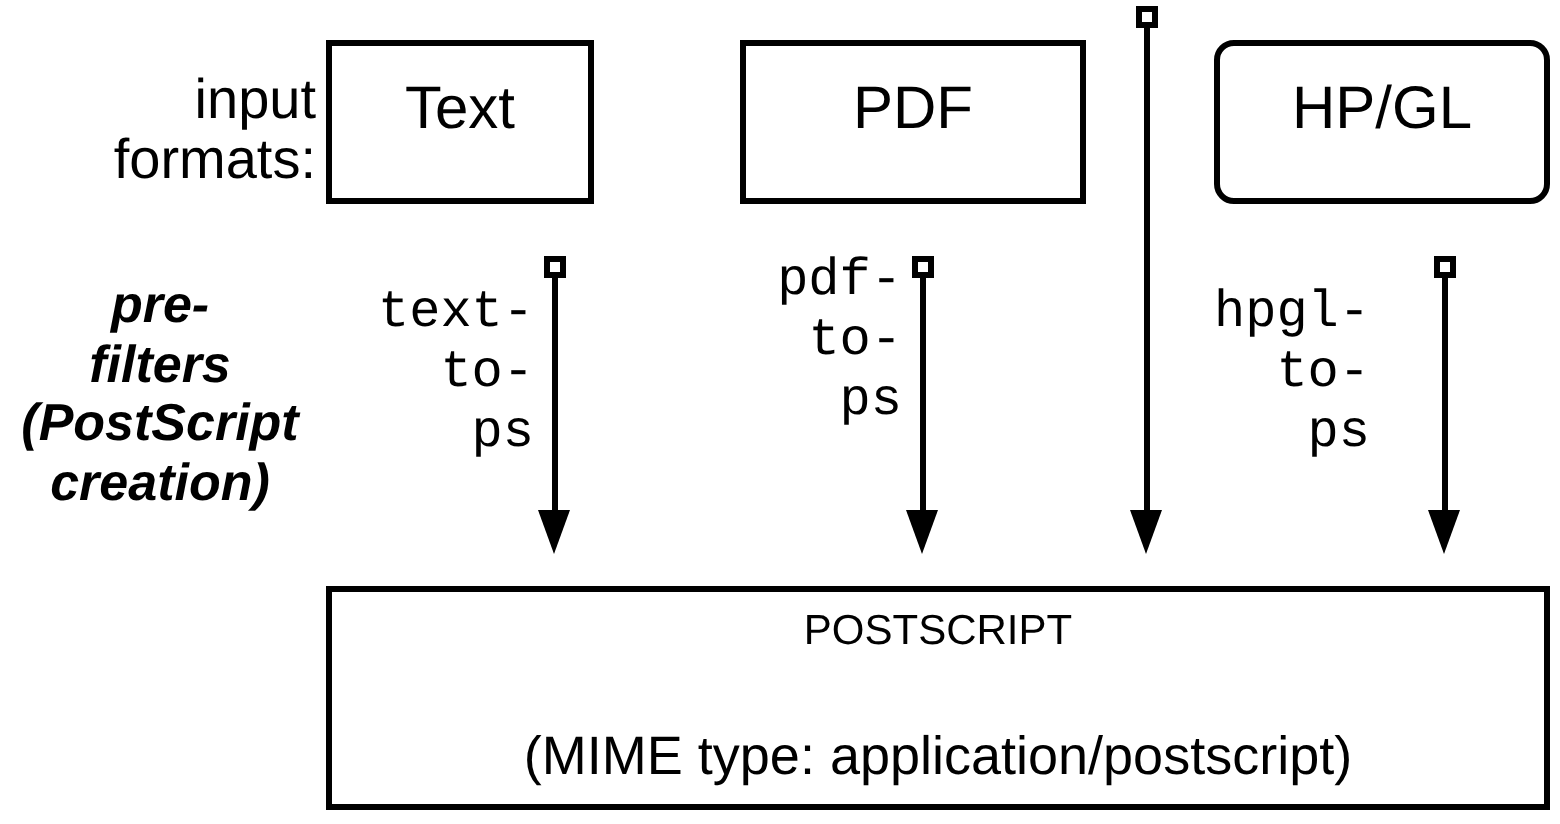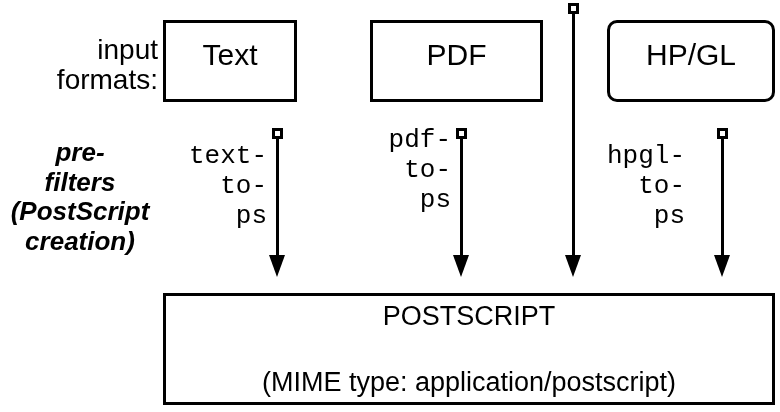--- a/index.html
+++ b/index.html
@@ -133,21 +133,21 @@
     height: 112px;
     border: 3px solid #000000;
     background: #ffffff;
     box-sizing: border-box;
     display: flex;
     flex-direction: column;
     align-items: center;
     justify-content: center;
   }
   #postscript-title {
-    font-size: 27px;
+    font-size: 21px;
     line-height: 1.2;
   }
   #postscript-subtitle {
     font-size: 27px;
     line-height: 1.2;
     margin-top: 34px;
   }
 </style>
 </head>
 <body>

